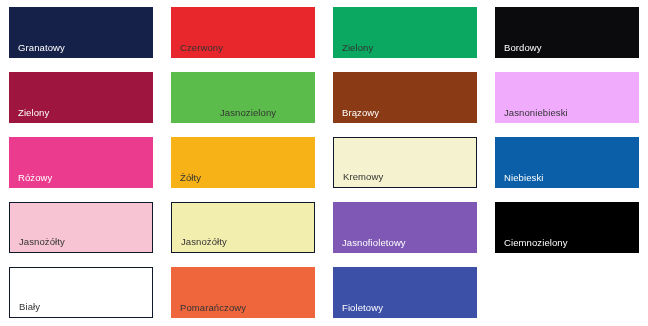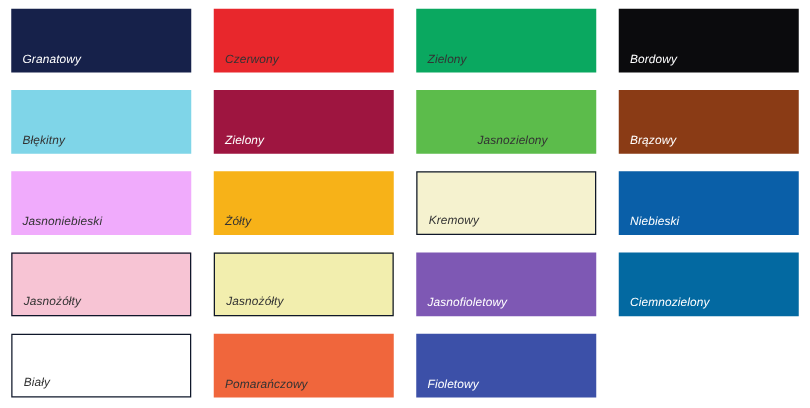--- a/index.html
+++ b/index.html
@@ -19,21 +19,20 @@
   }
   .swatch-grid {
     position: absolute;
     left: 0;
     top: 0;
     width: 648px;
     height: 326px;
     display: grid;
     grid-template-columns: repeat(4, 162px);
     grid-template-rows: 65px 65px 65px 65px 66px;
-    font-style: italic;
   }
   .swatch-cell {
     position: relative;
     box-sizing: border-box;
     padding: 7px 9px 0 9px;
   }
   .swatch {
     position: relative;
     box-sizing: border-box;
     width: 144px;
@@ -77,42 +76,42 @@
         <div class="swatch" style="background: rgb(10, 168, 96);">
           <span class="swatch-label dark-text">Zielony</span>
         </div>
       </div>
       <div class="swatch-cell">
         <div class="swatch" style="background: rgb(11, 11, 13);">
           <span class="swatch-label light-text">Bordowy</span>
         </div>
       </div>
       <div class="swatch-cell">
-        <div class="swatch" style="background: rgb(127, 213, 232);">
-          <span class="swatch-label dark-text">Błękitny</span>
-        </div>
-      </div>
-      <div class="swatch-cell">
         <div class="swatch" style="background: rgb(158, 21, 64);">
           <span class="swatch-label light-text">Zielony</span>
         </div>
       </div>
       <div class="swatch-cell">
         <div class="swatch" style="background: rgb(92, 188, 75); padding-left: 40px;">
           <span class="swatch-label dark-text">Jasnozielony</span>
         </div>
       </div>
       <div class="swatch-cell">
         <div class="swatch" style="background: rgb(138, 59, 21);">
           <span class="swatch-label light-text">Brązowy</span>
         </div>
       </div>
       <div class="swatch-cell">
         <div class="swatch" style="background: #f0abfc;">
           <span class="swatch-label dark-text">Jasnoniebieski</span>
+        </div>
+      </div>
+      <div class="swatch-cell">
+        <div class="swatch" style="background: rgb(234, 59, 142);">
+          <span class="swatch-label light-text">Różowy</span>
         </div>
       </div>
       <div class="swatch-cell">
         <div class="swatch" style="background: rgb(247, 178, 24);">
           <span class="swatch-label dark-text">Żółty</span>
         </div>
       </div>
       <div class="swatch-cell">
         <div class="swatch bordered" style="background: rgb(245, 242, 207);">
           <span class="swatch-label dark-text">Kremowy</span>
@@ -132,21 +131,21 @@
         <div class="swatch bordered" style="background: rgb(242, 238, 174);">
           <span class="swatch-label dark-text">Jasnożółty</span>
         </div>
       </div>
       <div class="swatch-cell">
         <div class="swatch" style="background: rgb(126, 88, 180);">
           <span class="swatch-label light-text">Jasnofioletowy</span>
         </div>
       </div>
       <div class="swatch-cell">
-        <div class="swatch" style="background: #0369a1; justify-content: center;">
+        <div class="swatch" style="background: #000000; justify-content: center;">
           <span class="swatch-label light-text">Ciemnozielony</span>
         </div>
       </div>
       <div class="swatch-cell">
         <div class="swatch bordered" style="background: rgb(255, 255, 255);">
           <span class="swatch-label dark-text">Biały</span>
         </div>
       </div>
       <div class="swatch-cell">
         <div class="swatch" style="background: rgb(240, 102, 60);">

